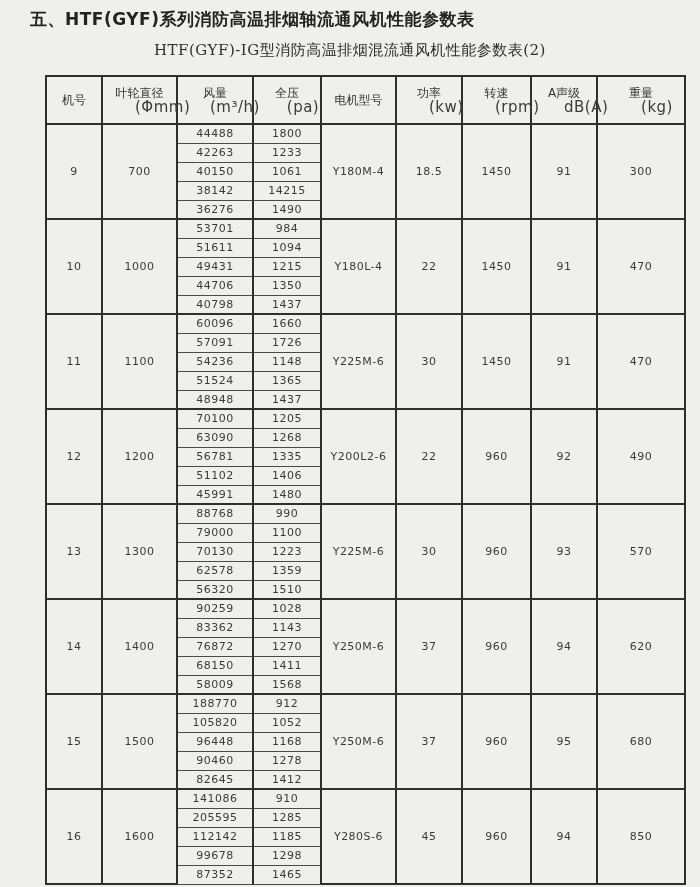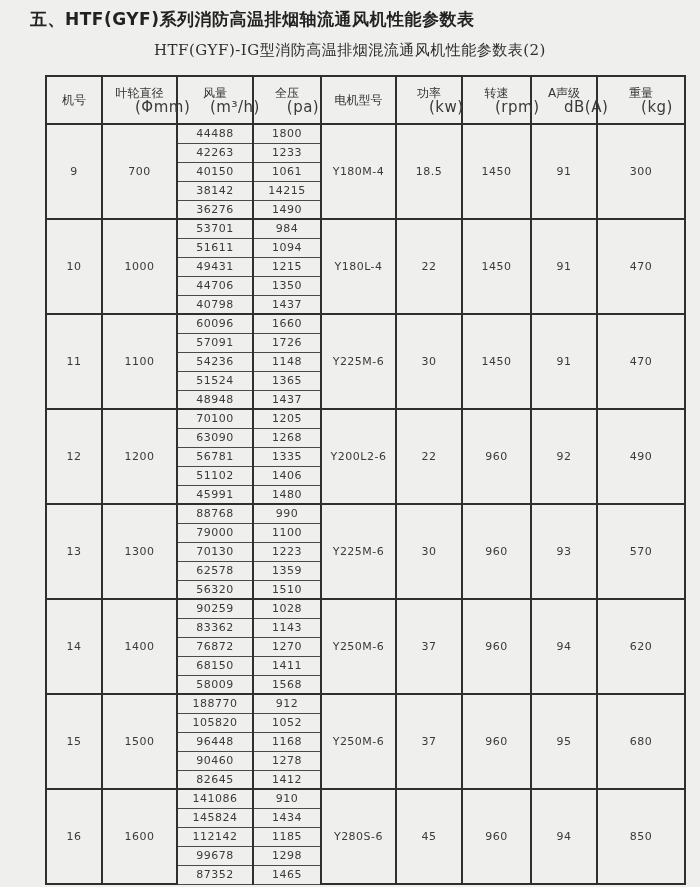--- a/index.html
+++ b/index.html
@@ -307,22 +307,22 @@
         <td rowspan="5">1600</td>
         <td class="sub">141086</td>
         <td class="sub">910</td>
         <td rowspan="5">Y280S-6</td>
         <td rowspan="5">45</td>
         <td rowspan="5">960</td>
         <td rowspan="5">94</td>
         <td rowspan="5">850</td>
       </tr>
       <tr>
-        <td class="sub">145824</td>
-        <td class="sub">1434</td>
+        <td class="sub">205595</td>
+        <td class="sub">1285</td>
       </tr>
       <tr>
         <td class="sub">112142</td>
         <td class="sub">1185</td>
       </tr>
       <tr>
         <td class="sub">99678</td>
         <td class="sub">1298</td>
       </tr>
       <tr>

